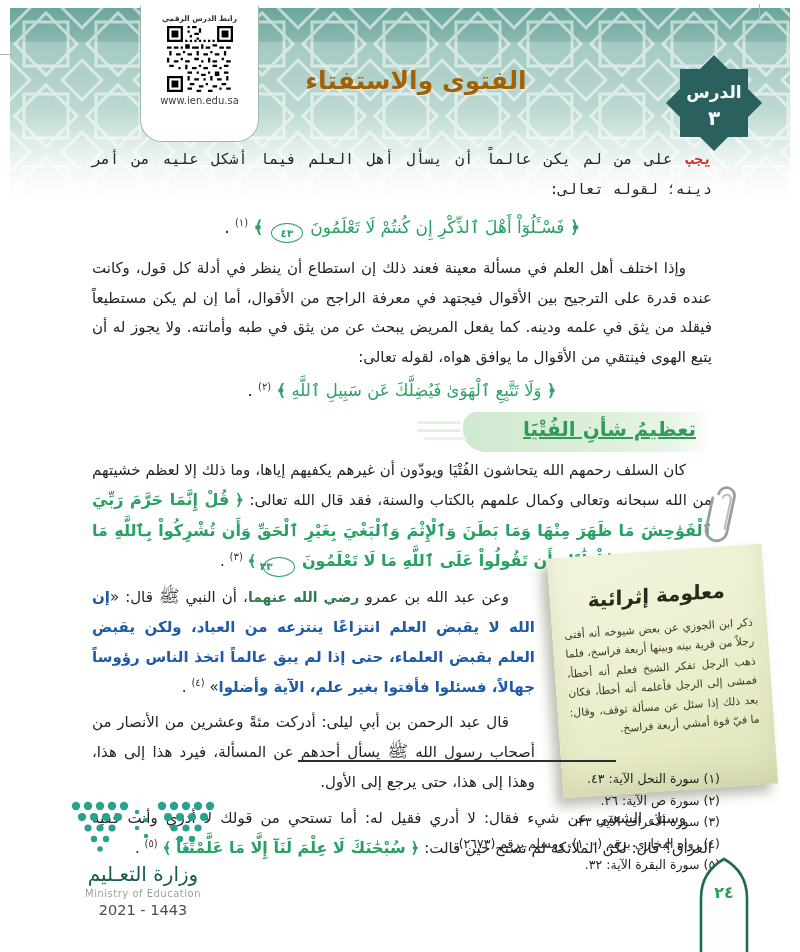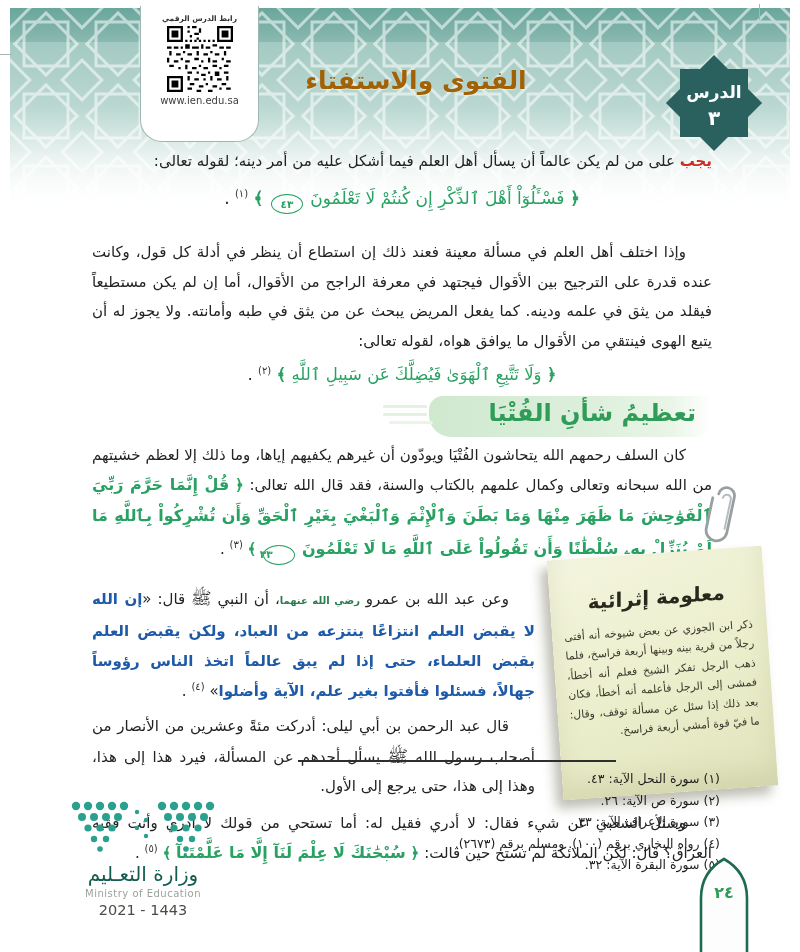--- a/index.html
+++ b/index.html
@@ -30,54 +30,54 @@
   .crop-l { left:0; top:54px; width:12px; height:1px; }
   .crop-tr { right:40px; top:4px; width:1px; height:16px; }
 
   
   .content {
     position:absolute; top:146px; right:88px; left:92px; z-index:2;
     font-size:15px; line-height:29.5px; color:#232323; text-align:justify;
   }
   .content p { text-indent:26px; }
   .content p.no-indent { text-indent:0; }
-  .p1 { line-height:30px; }
+  .p1 { line-height:30px;font-family:Liberation Mono, monospace; }
   .red { color:#cf2a24; font-weight:bold; }
   .q { color:#28a162; }
   .qb { color:#28a162; font-weight:bold; }
   .verse-line { text-align:center; text-indent:0; line-height:34px; font-size:17px; }
   .verse-line.v1 { margin:4px 0 10px; }
   .verse-line.v2 { margin:2px 0 4px; font-size:16.5px; }
   .ayah {
     display:inline-flex; align-items:center; justify-content:center;
     width:32px; height:20px; border:1.5px solid #28a162; border-radius:50%;
-    font-size:10.5px; font-weight:bold; color:#28a162; vertical-align:-4px; margin:14px 2px;
+    font-size:10.5px; font-weight:bold; color:#28a162; vertical-align:-4px; margin:0 2px;
   }
   sup.ref { font-size:10px; color:#333; line-height:0; }
   .p2 { margin-bottom:0; }
   .heading-wrap { margin:2px 0 4px; text-indent:0; }
   .heading-hl {
     position:relative; display:inline-block;
     padding:3px 16px 5px 60px;
     background:linear-gradient(90deg,#cfe9cf 0%,#dcefdb 55%,#e9f5e7 85%,rgba(233,245,231,0) 100%);
     border-radius:14px 6px 18px 22px;
   }
   .heading-hl::after {
     content:""; position:absolute; left:-46px; top:9px; width:44px; height:3px;
     background:#e2f1e0; box-shadow:0 8px 0 #e2f1e0, 6px 16px 0 #e9f5e7; border-radius:2px;
   }
-  .heading-text { font-size:24px; font-weight:bold; color:#2f9c57; }
+  .heading-text { font-size:20px; font-weight:bold; color:#2f9c57;text-decoration:underline; }
   .p3 { margin-bottom:4px; }
   .p3 .q { font-size:16px; font-weight:bold; }
   .p4 { line-height:30px; margin-bottom:6px; }
   .hadith { color:#1e5aa8; font-weight:bold; }
   .p5 { margin-bottom:6px; }
   .p6 { line-height:30px; }
   .p6 .q { font-size:16px; font-weight:bold; }
-  .honorific { font-size:10px; color:#2b7b4f; font-weight:bold; }
+  .honorific { font-size:14px; color:#2b7b4f; font-weight:bold; }
   .pbuh { font-size:17px; }
 
   
   .note-float { float:right; width:165px; height:225px; margin:-30px 0 4px 12px; }
   .note {
     width:215px; height:240px; margin-right:-58px;
     transform:rotate(-4deg);
     background:linear-gradient(160deg,#f4f5df 0%,#ebeecb 55%,#dfe3bb 100%);
     box-shadow:-7px 8px 12px rgba(70,70,40,.35), inset 0 -16px 24px rgba(150,150,100,.18);
     padding:30px 14px 10px 12px;

